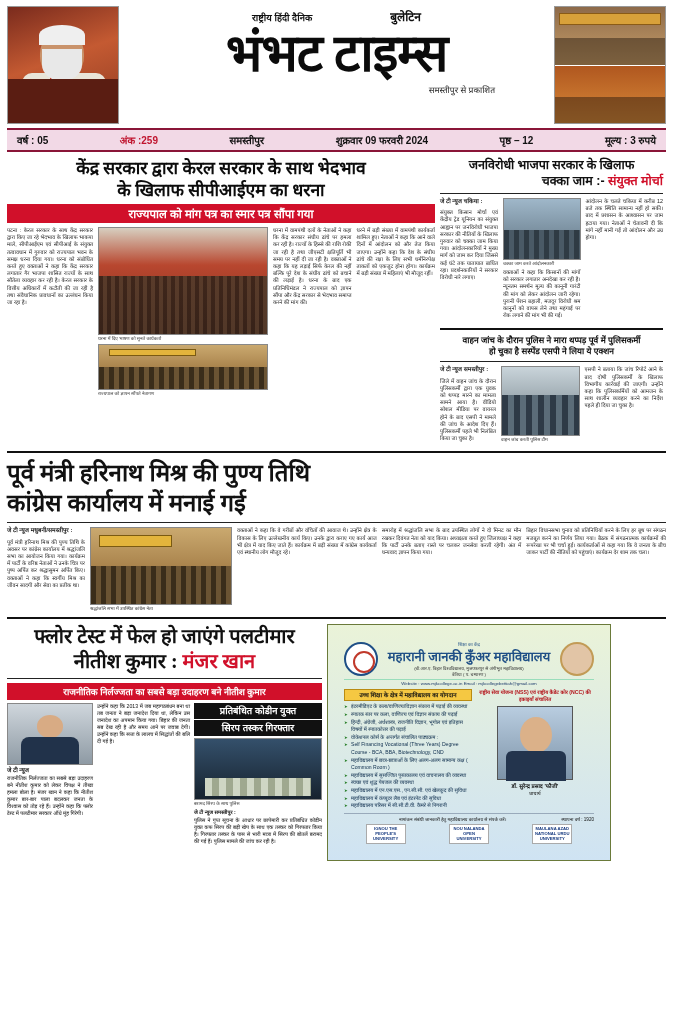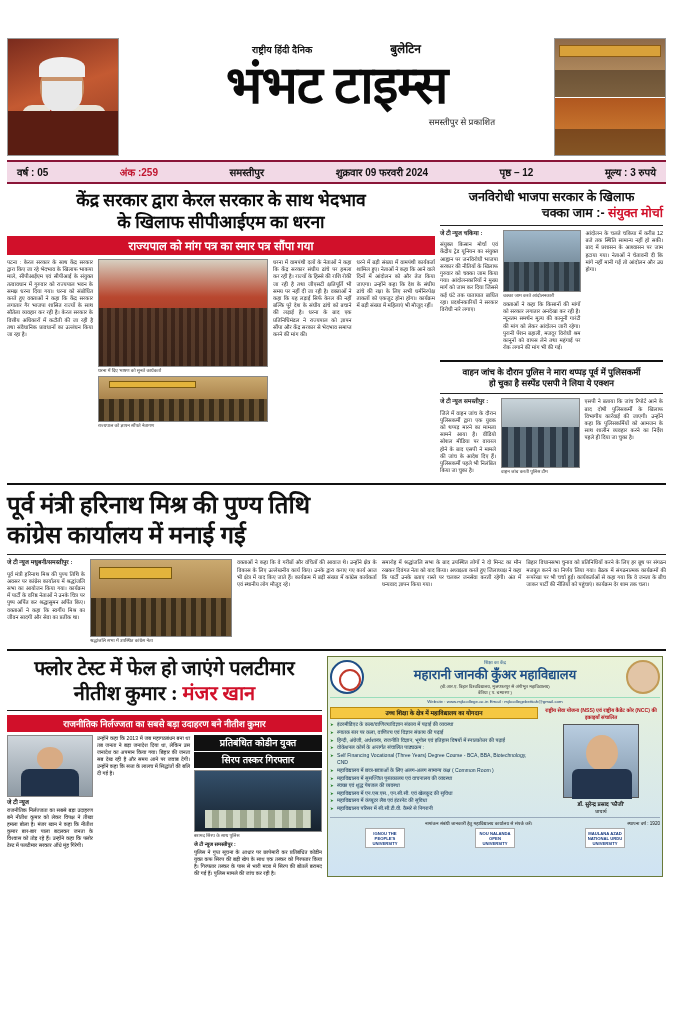--- a/index.html
+++ b/index.html
@@ -7,21 +7,21 @@
   body {
     width: 673px; height: 1024px;
     background: #ffffff;
     font-family: "Liberation Sans", sans-serif;
     color: #111;
     overflow: hidden;
   }
   .page { width:673px; height:1024px; position:relative; background:#fff; padding:6px 7px; }
 
   
-  .masthead { display:flex; align-items:stretch; height:118px; gap:3px;margin-top:32px; }
+  .masthead { display:flex; align-items:stretch; height:118px; gap:3px; }
   .mh-photo { width:112px; border:1px solid #999; overflow:hidden; position:relative;
               background:linear-gradient(160deg,#7a2b1d,#c45a32 45%,#8d3a22); }
   .mh-photo .podium { position:absolute; left:0; right:0; bottom:0; height:38%; background:#5a1d12; }
   .mh-photo .head { position:absolute; left:32px; top:22px; width:44px; height:50px; border-radius:50% 50% 45% 45%;
                     background:#c9936b; }
   .mh-photo .beard { position:absolute; left:34px; top:42px; width:40px; height:32px; border-radius:0 0 50% 50%;
                      background:#e8e8e8; }
   .mh-photo .hair { position:absolute; left:31px; top:18px; width:46px; height:20px; border-radius:50% 50% 0 0; background:#efefef;}
   .mh-photo .body { position:absolute; left:14px; top:66px; width:84px; height:44px; background:#e9e4d8; border-radius:10px 10px 0 0;}
   .mh-photo .scarf{ position:absolute; left:42px; top:66px; width:22px; height:44px; background:#c43b2a;}
@@ -90,21 +90,21 @@
   .hl3 .accent { color:#d1102a; }
 
   .rtitle { font-size:12.5px; font-weight:bold; text-align:center; line-height:16px; font-family:"Liberation Serif", serif;}
   .rsub { font-size:12.5px; font-weight:bold; text-align:right; line-height:16px; }
   .rsub .accent { color:#d1102a; }
   .rbanner { font-size:8.5px; font-weight:bold; text-align:center; line-height:11px; color:#111; }
 
   
   .bottom { display:flex; gap:5px; margin-top:4px; }
   .bl { width:315px; }
-  .br { width:336px; border:1px solid #6a7a3a; background:linear-gradient(180deg,#eaf3d8,#cfe3f3); padding:2px; position:relative;}
+  .br { width:284px; border:1px solid #6a7a3a; background:linear-gradient(180deg,#eaf3d8,#cfe3f3); padding:16px; position:relative;}
   .adhead { display:flex; align-items:center; gap:4px; }
   .ad-logo { width:34px; height:34px; border-radius:50%; background:#fff; border:2px solid #1f4f86; position:relative;}
   .ad-logo::after{content:""; position:absolute; left:7px; top:7px; width:18px; height:18px; border-radius:50%; border:2px solid #c0392b;}
   .ad-title { flex:1; text-align:center; }
   .ad-title .t1 { font-size:4.6px; color:#1f4f86; }
   .ad-title .t2 { font-size:13px; font-weight:bold; color:#1f4f86; font-family:"Liberation Serif", serif;}
   .ad-title .t3 { font-size:4.4px; color:#333; }
   .ad-face { width:34px; height:34px; border-radius:50%; background:#e2c5a6; border:2px solid #c29b56;}
   .ad-web { font-size:4.4px; text-align:center; color:#1b3a6b; border-top:1px solid #9db; margin-top:2px; padding-top:1px;}
   .ad-body { display:flex; gap:4px; margin-top:3px; }

